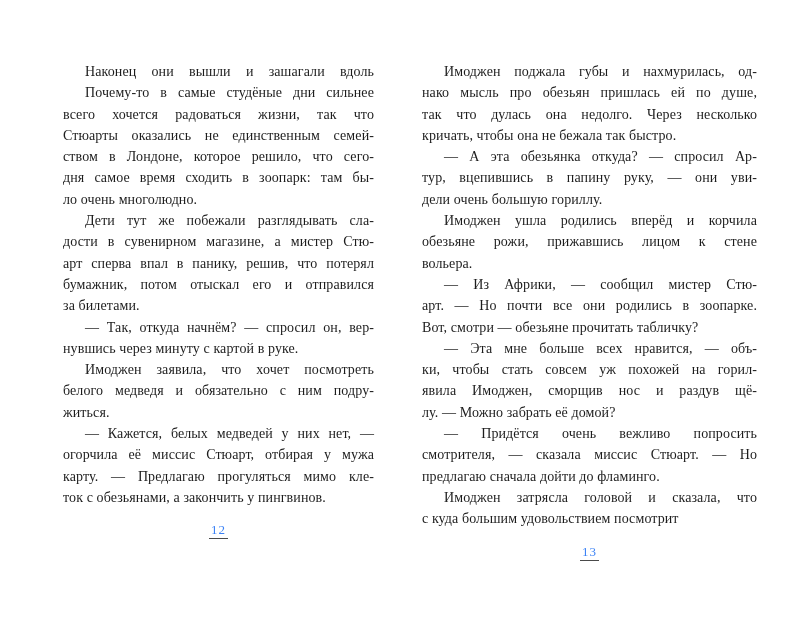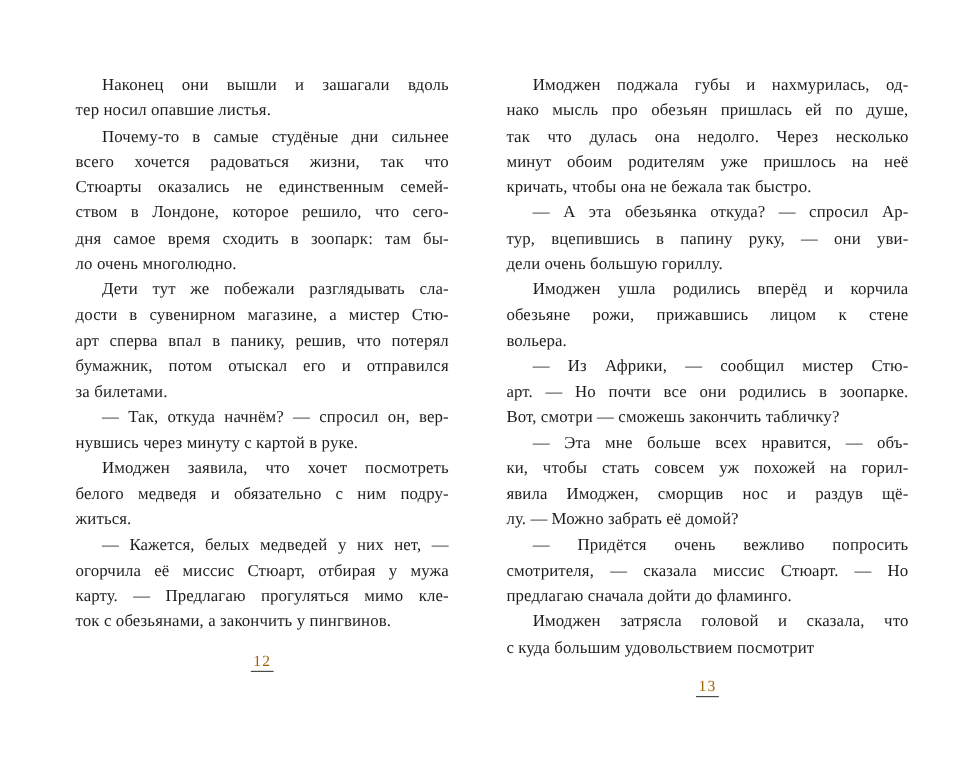--- a/index.html
+++ b/index.html
@@ -43,35 +43,34 @@
   .line.last  { text-align-last: left; }
 
   .folio {
     margin-top: 12px;
     text-align: center;
   }
   .folio-num {
     display: inline-block;
     font-size: 13px;
     line-height: 15px;
-    color: #a16207;
+    color: #3b82f6;
     letter-spacing: 1px;
     border-bottom: 1.2px solid #4a4a4a;
     padding: 0 2px 1px 2px;
   }
 </style>
 </head>
 <body>
 
 <div class="spread">
 
   <section class="page left">
     <div class="text-block">
         <div class="line first">Наконец они вышли и зашагали вдоль</div>
-        <div class="line last">тер носил опавшие листья.</div>
         <div class="line first">Почему-то в самые студёные дни сильнее</div>
         <div class="line">всего хочется радоваться жизни, так что</div>
         <div class="line">Стюарты оказались не единственным семей-</div>
         <div class="line">ством в Лондоне, которое решило, что сего-</div>
         <div class="line">дня самое время сходить в зоопарк: там бы-</div>
         <div class="line last">ло очень многолюдно.</div>
         <div class="line first">Дети тут же побежали разглядывать сла-</div>
         <div class="line">дости в сувенирном магазине, а мистер Стю-</div>
         <div class="line">арт сперва впал в панику, решив, что потерял</div>
         <div class="line">бумажник, потом отыскал его и отправился</div>
@@ -89,31 +88,30 @@
     <div class="folio">
       <span class="folio-num">12</span>
     </div>
   </section>
 
   <section class="page right">
     <div class="text-block">
         <div class="line first">Имоджен поджала губы и нахмурилась, од-</div>
         <div class="line">нако мысль про обезьян пришлась ей по душе,</div>
         <div class="line">так что дулась она недолго. Через несколько</div>
-        <div class="line">минут обоим родителям уже пришлось на неё</div>
         <div class="line last">кричать, чтобы она не бежала так быстро.</div>
         <div class="line first">— А эта обезьянка откуда? — спросил Ар-</div>
         <div class="line">тур, вцепившись в папину руку, — они уви-</div>
         <div class="line last">дели очень большую гориллу.</div>
         <div class="line first">Имоджен ушла родились вперёд и корчила</div>
         <div class="line">обезьяне рожи, прижавшись лицом к стене</div>
         <div class="line last">вольера.</div>
         <div class="line first">— Из Африки, — сообщил мистер Стю-</div>
         <div class="line">арт. — Но почти все они родились в зоопарке.</div>
-        <div class="line last">Вот, смотри — сможешь закончить табличку?</div>
+        <div class="line last">Вот, смотри — обезьяне прочитать табличку?</div>
         <div class="line first">— Эта мне больше всех нравится, — объ-</div>
         <div class="line">ки, чтобы стать совсем уж похожей на горил-</div>
         <div class="line">явила Имоджен, сморщив нос и раздув щё-</div>
         <div class="line last">лу. — Можно забрать её домой?</div>
         <div class="line first">— Придётся очень вежливо попросить</div>
         <div class="line">смотрителя, — сказала миссис Стюарт. — Но</div>
         <div class="line last">предлагаю сначала дойти до фламинго.</div>
         <div class="line first">Имоджен затрясла головой и сказала, что</div>
         <div class="line last">с куда большим удовольствием посмотрит</div>
       </div>

